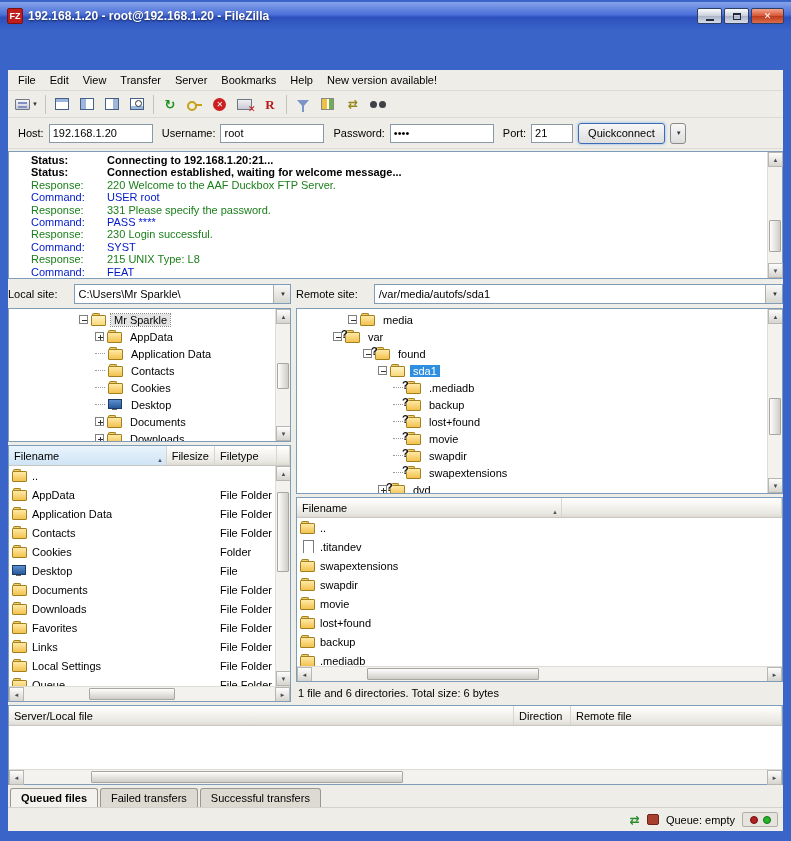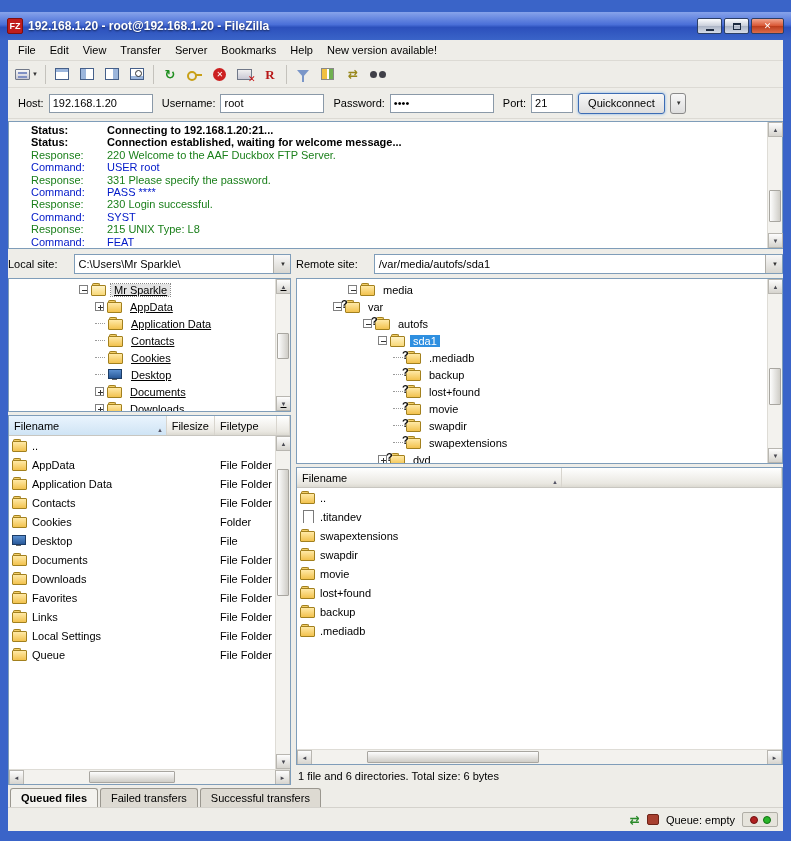--- a/index.html
+++ b/index.html
@@ -1,36 +1,36 @@
 <!DOCTYPE html>
 <html><head>
 <meta charset="utf-8">
 <style>
   * { box-sizing: border-box; }
   body { margin:0; background:#9a9a9a; font:11px "Liberation Sans", sans-serif; color:#000; }
 
-  .window { width:791px; height:841px; background:#3a64c8; padding:12px 8px 10px 8px;
+  .window { width:791px; height:841px; background:#3a64c8; padding:2px 8px 10px 8px;
             display:flex; flex-direction:column; }
 
   
   .titlebar { height:28px; margin:0 -8px; padding:0 7px; display:flex; align-items:center; gap:5px;
               background:linear-gradient(180deg,#87a3ea 0%,#4a6fd8 45%,#2c50bc 55%,#3a64c8 100%); }
   .fz-logo { width:16px; height:16px; flex:none; background:#c01d1d; border:1px solid #7d0f0f; border-radius:2px;
              color:#fff; font:bold 9px/14px "Liberation Sans",sans-serif; text-align:center; }
   .title-text { flex:1; color:#fff; font-weight:bold; font-size:12px; white-space:nowrap; overflow:hidden;
                 text-shadow:0 1px 2px rgba(0,0,0,.55); }
   .win-btns { display:flex; gap:2px; }
   .win-btn { width:25px; height:16px; border:1px solid #2c3f66; border-radius:2px; display:flex; align-items:center;
              justify-content:center; background:linear-gradient(#fbfcfe,#c9cfdb 50%,#aab3c4 50%,#d6dce8); }
   .win-btn.close { width:33px; background:linear-gradient(#f2a58d,#d85432 50%,#ba3a1a 50%,#dc6c4c); }
   .g-min { width:8px; height:2px; background:#1c2a40; margin-top:7px; }
   .g-max { width:8px; height:7px; border:1px solid #1c2a40; border-top-width:2px; }
   .g-close::after { content:"✕"; color:#fff; font:bold 9px/9px "DejaVu Sans",sans-serif; }
 
-  .win-body { flex:1; min-height:0; background:#eeede8; display:flex; flex-direction:column; overflow:hidden; }
+  .win-body { flex:1; min-height:0; background:#eeede8; display:flex; flex-direction:column; overflow:hidden;margin-top:40px; }
 
   
   .menubar { height:21px; flex:none; display:flex; align-items:center; padding:0 3px;
              border-bottom:1px solid #dcdad4; }
   .menu-item { padding:3px 7px; white-space:nowrap; }
 
   .toolbar { height:27px; flex:none; display:flex; align-items:center; padding:0 4px; gap:1px;
              border-bottom:1px solid #dcdad4; }
   .tbtn { height:23px; min-width:24px; padding:0 2px; display:flex; align-items:center; justify-content:center;
           border:1px solid transparent; border-radius:2px; }
@@ -108,21 +108,21 @@
   .col { display:flex; flex-direction:column; min-width:0; min-height:0; }
   .col.local { width:283px; flex:none; }
   .col.remote { flex:1; }
   .site-row { height:22px; flex:none; display:flex; align-items:center; gap:16px; margin-bottom:3px; }
   .combo { flex:1; height:20px; border:1px solid #7f9db9; background:#fff; display:flex; align-items:center; min-width:0; }
   .combo-text { flex:1; padding:0 4px; white-space:nowrap; overflow:hidden; }
   .combo-btn { width:17px; height:100%; flex:none; border-left:1px solid #b0aea8; display:flex; align-items:center;
                justify-content:center; background:linear-gradient(#f8f8f8,#d8d6d0); }
 
   .treepanel { flex:none; border:1px solid #7f9db9; background:#fff; display:flex; overflow:hidden; }
-  .local .treepanel { height:134px;text-decoration:underline; }
+  .local .treepanel { height:134px; }
   .remote .treepanel { height:186px; }
   .treerows { flex:1; overflow:hidden; padding-top:2px; }
   .tree-row { display:flex; align-items:center; height:17px; white-space:nowrap; }
   .exp { width:9px; height:9px; flex:none; border:1px solid #808080; background:#fff; position:relative; margin-right:3px; }
   .exp::before { content:""; position:absolute; left:2px; top:4px; width:5px; height:1px; background:#333; }
   .exp.plus::after { content:""; position:absolute; left:4px; top:2px; width:1px; height:5px; background:#333; }
   .tline { width:10px; height:1px; flex:none; border-top:1px dotted #9a9a9a; margin-right:3px; }
 
   .ico { display:inline-block; position:relative; width:16px; height:13px; margin-right:4px; flex:none; }
   .ico.f::before { content:""; position:absolute; left:1px; top:0; width:6px; height:3px; background:#f5d06a;
@@ -542,21 +542,21 @@
                 <span class="ico f">
                   <span class="qmark"></span>
                 </span>
                 <span class="tlabel">var</span>
               </div>
             <div class="tree-row" style="padding-left:66px">
                 <span class="exp minus"></span>
                 <span class="ico f">
                   <span class="qmark"></span>
                 </span>
-                <span class="tlabel">autofs</span>
+                <span class="tlabel">found</span>
               </div>
             <div class="tree-row" style="padding-left:81px">
                 <span class="exp minus"></span>
                 <span class="ico f open"></span>
                 <span class="tlabel sel">sda1</span>
               </div>
             <div class="tree-row" style="padding-left:96px">
                 <span class="tline"></span>
                 <span class="ico f">
                   <span class="qmark"></span>
@@ -680,20 +680,41 @@
             <span class="htrack">
                 <span class="hthumb" style="left:12%;width:38%;"></span>
               </span>
             <span class="sbtn s-right"></span>
           </div>
         </div>
         <div class="status-line">1 file and 6 directories. Total size: 6 bytes</div>
       </div>
     </div>
 
+    <div class="queuepanel">
+      <div class="list-head">
+        <span class="hcell q-loc">
+            <span>Server/Local file</span>
+          </span>
+        <span class="hcell q-dir">
+            <span>Direction</span>
+          </span>
+        <span class="hcell hfill">
+            <span>Remote file</span>
+          </span>
+      </div>
+      <div class="qbody"></div>
+      <div class="hscroll">
+        <span class="sbtn s-left"></span>
+        <span class="htrack">
+            <span class="hthumb" style="left:9%;width:42%;"></span>
+          </span>
+        <span class="sbtn s-right"></span>
+      </div>
+    </div>
 
     <div class="tabsrow">
       <span class="tab active">Queued files</span>
       <span class="tab">Failed transfers</span>
       <span class="tab">Successful transfers</span>
     </div>
 
     <div class="statusbar">
       <span class="sb-act"></span>
       <span class="sb-spd"></span>

